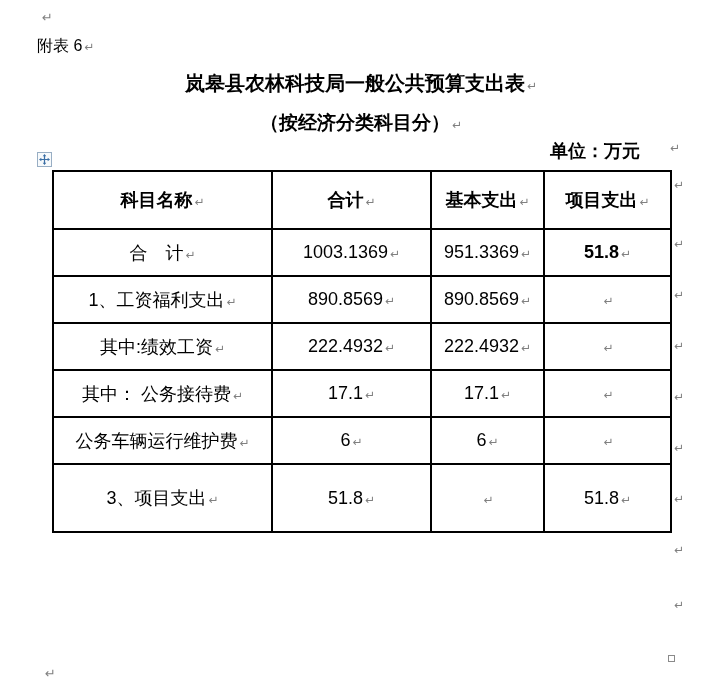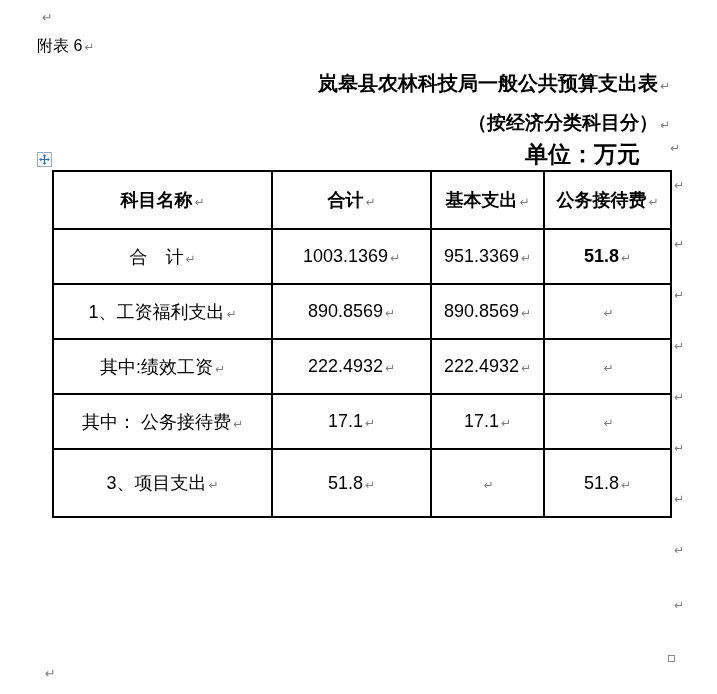--- a/index.html
+++ b/index.html
@@ -8,30 +8,30 @@
     font-family:"Liberation Sans","DejaVu Sans",sans-serif;color:#000;
   }
   .mark{
     color:#808080;font-size:12px;font-weight:normal;margin-left:2px;
     font-family:"DejaVu Sans",sans-serif;vertical-align:baseline;
   }
   
   .top-mark{position:absolute;left:40px;top:10px;font-size:13px;}
   .annotation{position:absolute;left:37px;top:36px;font-size:16px;white-space:pre;}
   .title{
-    position:absolute;left:52px;top:70px;width:618px;text-align:right;
+    position:absolute;left:52px;top:70px;width:618px;text-align:center;
     font-size:20px;font-weight:bold;white-space:pre;
   }
   .subtitle{
-    position:absolute;left:52px;top:110px;width:618px;text-align:right;
+    position:absolute;left:52px;top:110px;width:618px;text-align:center;
     font-size:19px;font-weight:bold;white-space:pre;
   }
   .unit-line{
     position:absolute;left:52px;top:139px;width:588px;text-align:right;
-    font-size:23px;font-weight:bold;white-space:pre;
+    font-size:18px;font-weight:bold;white-space:pre;
   }
   .unit-mark{position:absolute;left:668px;top:141px;font-size:12px;}
   
   .move-handle{
     position:absolute;left:37px;top:152px;width:15px;height:15px;
     border:1px solid #98aec4;background:#f7fafc;box-sizing:border-box;
     display:flex;align-items:center;justify-content:center;cursor:move;
   }
   .move-handle svg{display:block;}
   .resize-handle{
@@ -42,21 +42,21 @@
   table.budget{
     position:absolute;left:52px;top:170px;width:618px;
     border-collapse:collapse;table-layout:fixed;padding-left:48px;
   }
   table.budget td{
     border:2px solid #000;text-align:center;vertical-align:middle;
     padding:0 2px;font-size:18px;overflow:hidden;
   }
   col.c1{width:219px;} col.c2{width:159px;} col.c3{width:113px;} col.c4{width:127px;}
   tr.hdr{height:58px;} tr.hdr td{font-weight:bold;}
-  tr.data{height:55px;}
+  tr.data{height:47px;}
   tr.last{height:68px;}
   td .t{white-space:pre;}
   td.num{font-size:17px;}
   td.bold{font-weight:bold;}
   td.left{text-align:left;}
   
   .row-marks span{position:absolute;left:674px;font-size:12px;color:#808080;
     font-family:"DejaVu Sans",sans-serif;}
   
   .bottom-mark{position:absolute;left:43px;top:666px;font-size:13px;}
@@ -88,21 +88,21 @@
       <col class="c1">
       <col class="c2">
       <col class="c3">
       <col class="c4">
     </colgroup>
   <tbody>
       <tr class="hdr">
     <td><span class="t">科目名称</span><span class="mark">↵</span></td>
     <td><span class="t">合计</span><span class="mark">↵</span></td>
     <td><span class="t">基本支出</span><span class="mark">↵</span></td>
-    <td><span class="t">公务接待费</span><span class="mark">↵</span></td>
+    <td><span class="t">项目支出</span><span class="mark">↵</span></td>
   </tr>
   <tr class="data">
     <td><span class="t">合　计</span><span class="mark">↵</span></td>
     <td class="num"><span class="t">1003.1369</span><span class="mark">↵</span></td>
     <td class="num"><span class="t">951.3369</span><span class="mark">↵</span></td>
     <td class="num bold"><span class="t">51.8</span><span class="mark">↵</span></td>
   </tr>
   <tr class="data">
     <td><span class="t">1、工资福利支出</span><span class="mark">↵</span></td>
     <td class="num"><span class="t">890.8569</span><span class="mark">↵</span></td>
@@ -112,20 +112,26 @@
   <tr class="data">
     <td><span class="t">其中:绩效工资</span><span class="mark">↵</span></td>
     <td class="num"><span class="t">222.4932</span><span class="mark">↵</span></td>
     <td class="num"><span class="t">222.4932</span><span class="mark">↵</span></td>
     <td class="num"><span class="t"></span><span class="mark">↵</span></td>
   </tr>
   <tr class="data">
     <td class="left"><span class="t">其中： 公务接待费</span><span class="mark">↵</span></td>
     <td class="num"><span class="t">17.1</span><span class="mark">↵</span></td>
     <td class="num"><span class="t">17.1</span><span class="mark">↵</span></td>
+    <td class="num"><span class="t"></span><span class="mark">↵</span></td>
+  </tr>
+  <tr class="data">
+    <td><span class="t">公务车辆运行维护费</span><span class="mark">↵</span></td>
+    <td class="num"><span class="t">6</span><span class="mark">↵</span></td>
+    <td class="num"><span class="t">6</span><span class="mark">↵</span></td>
     <td class="num"><span class="t"></span><span class="mark">↵</span></td>
   </tr>
   <tr class="last">
     <td><span class="t">3、项目支出</span><span class="mark">↵</span></td>
     <td class="num"><span class="t">51.8</span><span class="mark">↵</span></td>
     <td class="num"><span class="t"></span><span class="mark">↵</span></td>
     <td class="num"><span class="t">51.8</span><span class="mark">↵</span></td>
   </tr>
 </tbody>
   </table>

